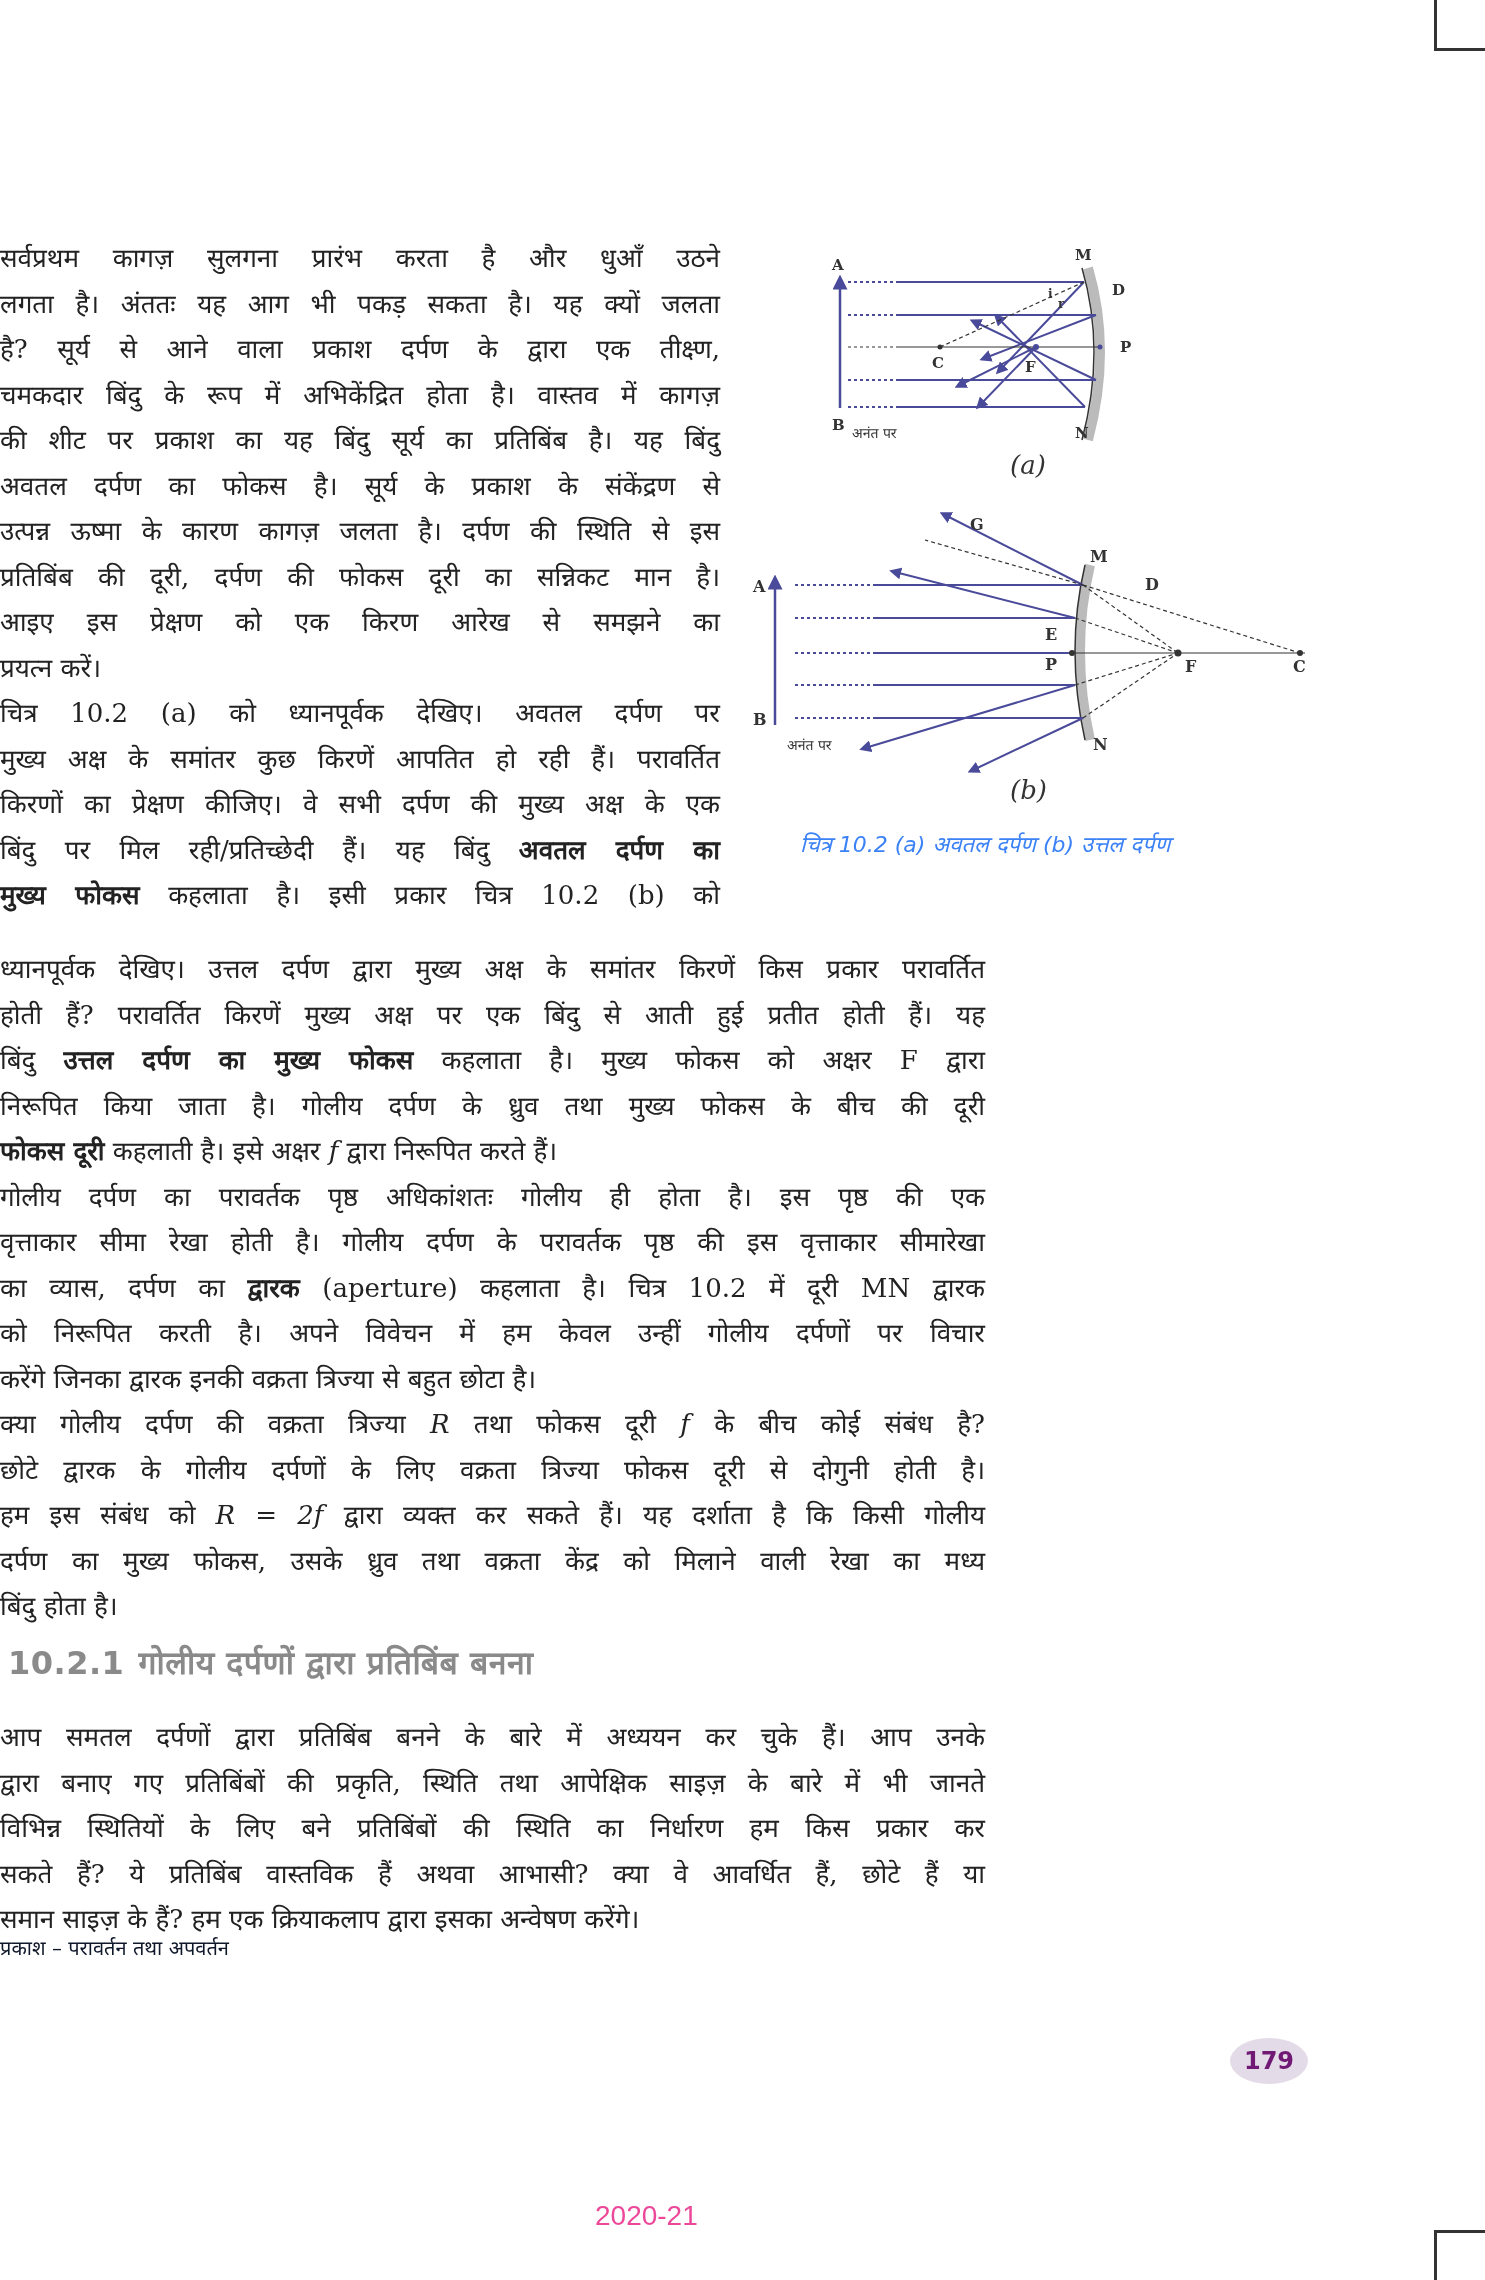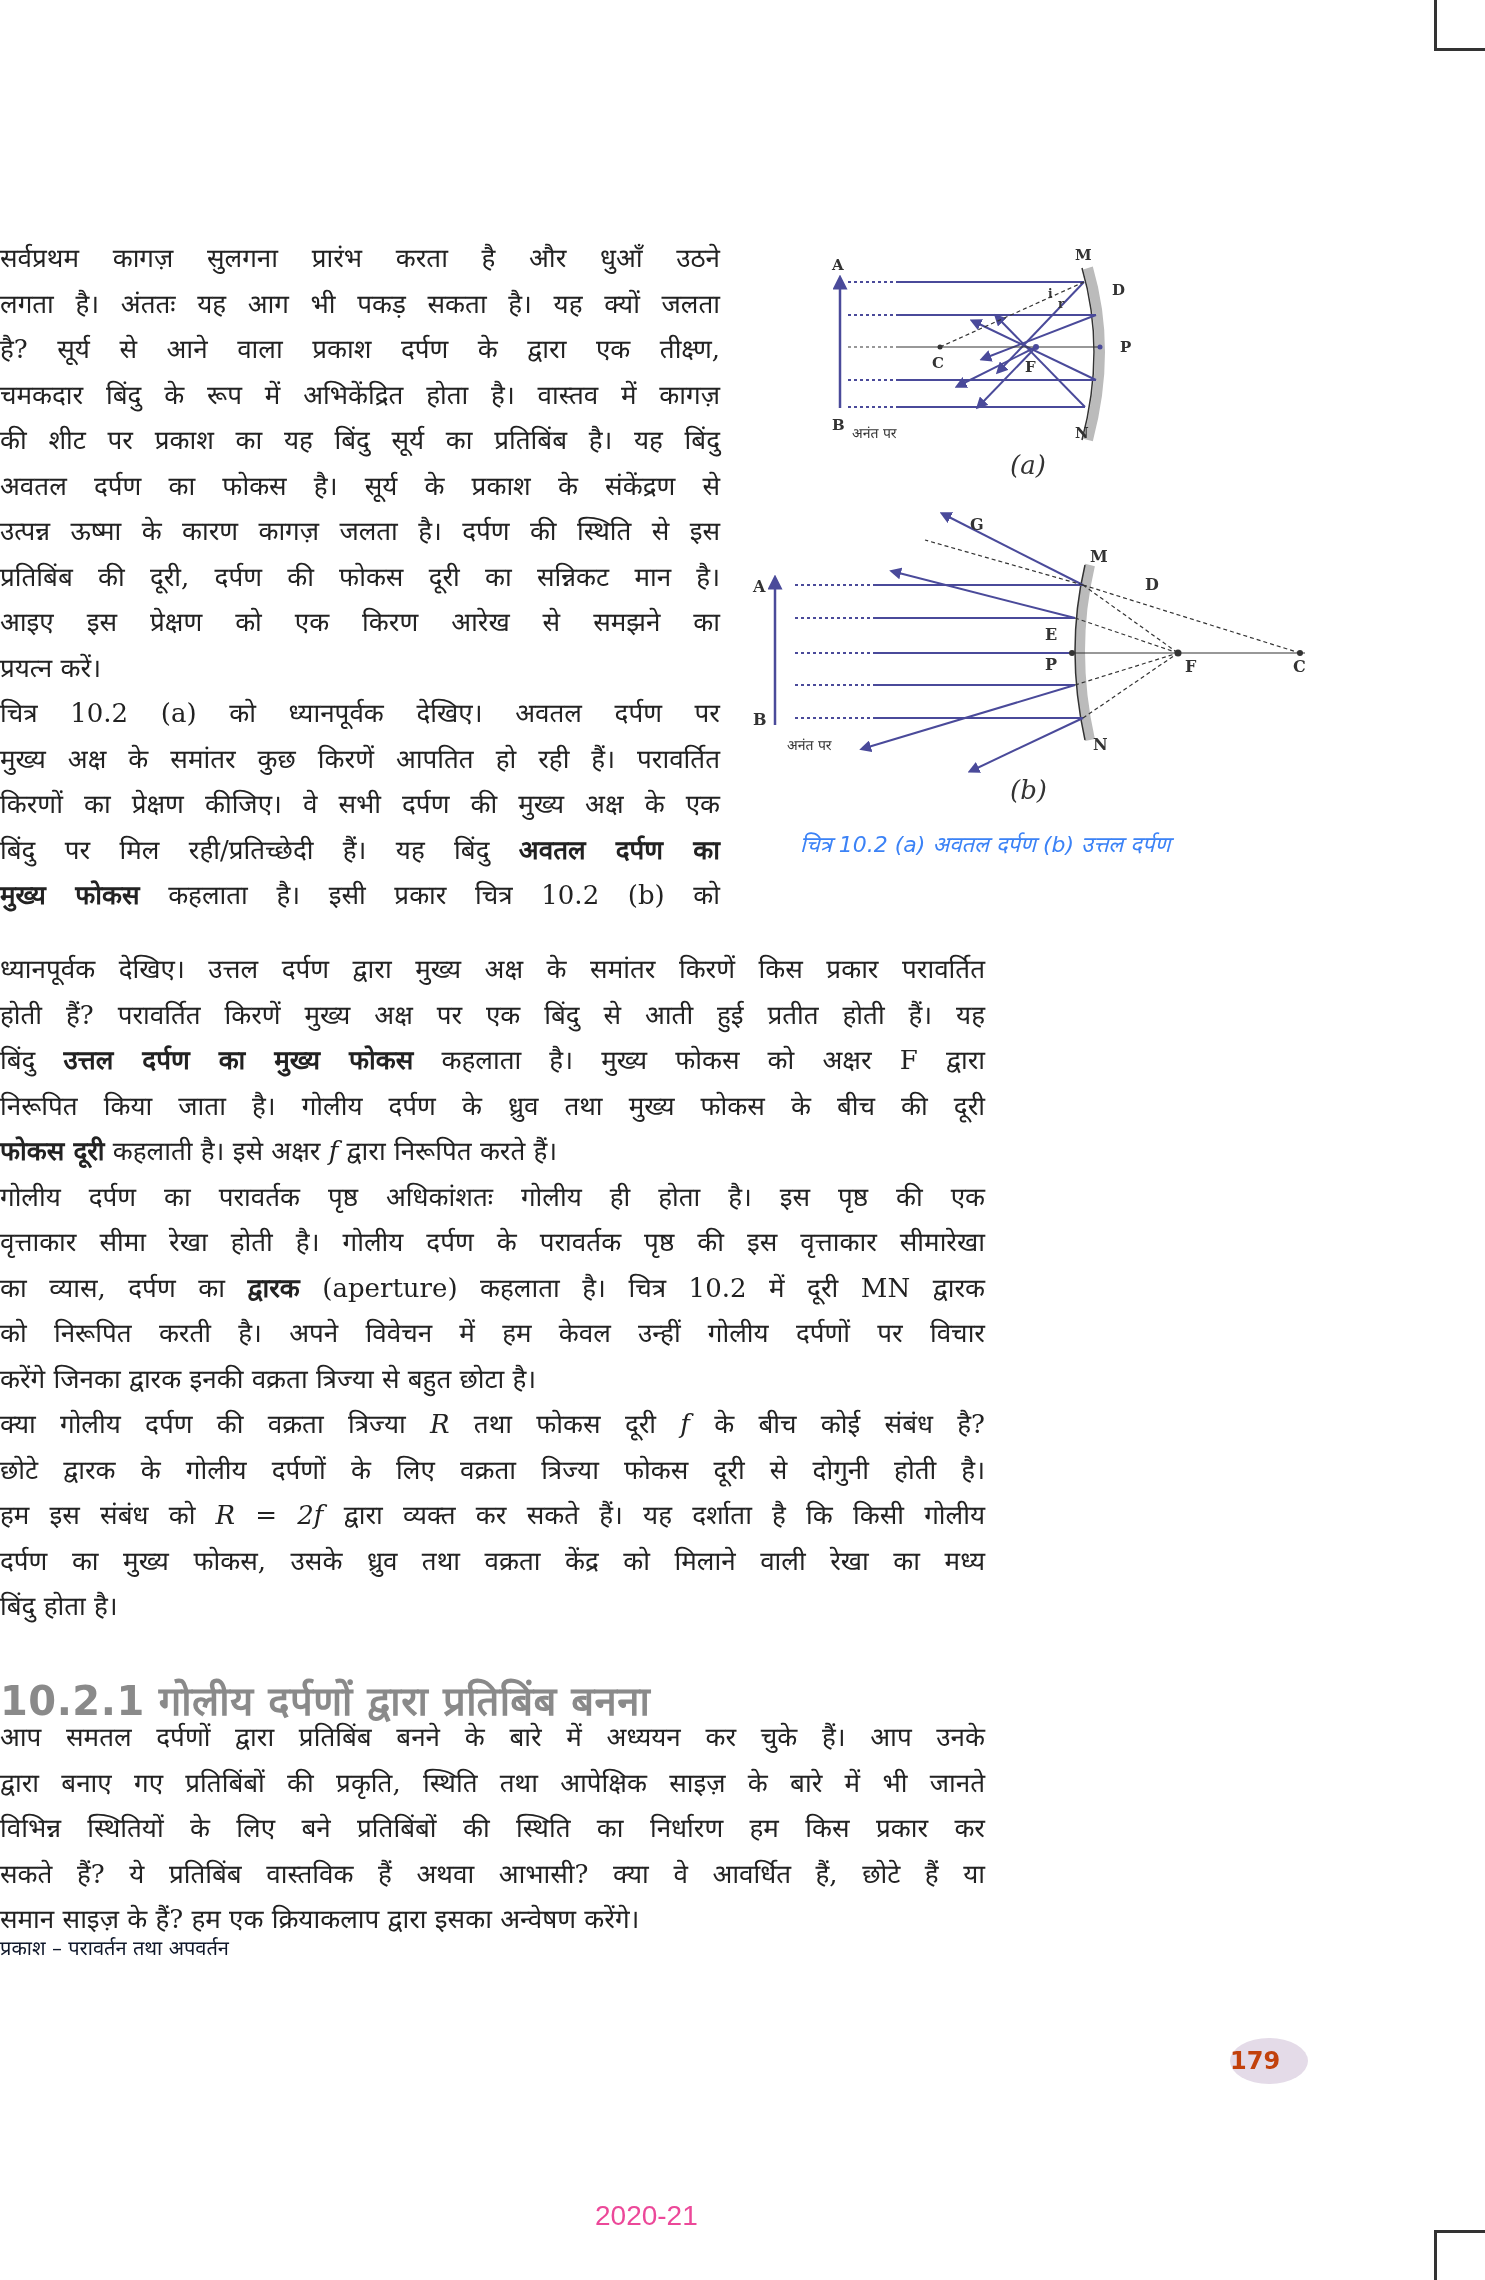--- a/index.html
+++ b/index.html
@@ -25,40 +25,40 @@
   .line { display:block; text-align:justify; text-align-last:justify; white-space:nowrap; height:45.5px; overflow:visible;}
   .line.last { text-align-last:left; }
   .indent { }
   b, .bold { font-weight:bold; }
   i.math { font-style:italic; font-family:"DejaVu Serif", serif; }
 
   .narrow { width:720px; }
   .wide { width:985px; }
 
   .heading {
-    position:absolute; left:0; top:1640px; font-size:40px; color:#8a8a8a;
-    font-family:"DejaVu Sans", sans-serif; font-weight:bold; letter-spacing:0.5px;margin-top:32px;
+    position:absolute; left:8px; top:1640px; font-size:32px; color:#8a8a8a;
+    font-family:"DejaVu Sans", sans-serif; font-weight:bold; letter-spacing:0.5px;
   }
   .heading .num { margin-right:14px; }
 
   .figure { position:absolute; }
   .fig-label { position:absolute; font-style:italic; font-size:26px; color:#333; font-family:"DejaVu Serif", serif; }
   .caption {
     position:absolute; left:800px; top:828px; font-size:22px; font-style:italic; color:#3b82f6;
     font-family:"DejaVu Sans", sans-serif; white-space:nowrap;
   }
 
   .footer-left {
     position:absolute; left:0; top:1934px; font-size:20px; color:#0f172a;
     font-family:"DejaVu Sans", sans-serif;
   }
   .page-badge {
     position:absolute; left:1230px; top:2038px; width:78px; height:46px; border-radius:50%;
-    background:#e4dbe8; display:flex; align-items:center; justify-content:flex-start;
-    font-family:"DejaVu Sans", sans-serif; font-weight:bold; font-size:24px; color:#c2410c;
+    background:#e4dbe8; display:flex; align-items:center; justify-content:center;
+    font-family:"DejaVu Sans", sans-serif; font-weight:bold; font-size:24px; color:#701a75;
   }
   .year {
     position:absolute; left:595px; top:2200px; font-size:28px; color:#ec4899;
     font-family:"Liberation Sans", sans-serif;
   }
 </style>
 </head>
 <body>
 
 <div class="corner tr"></div>

